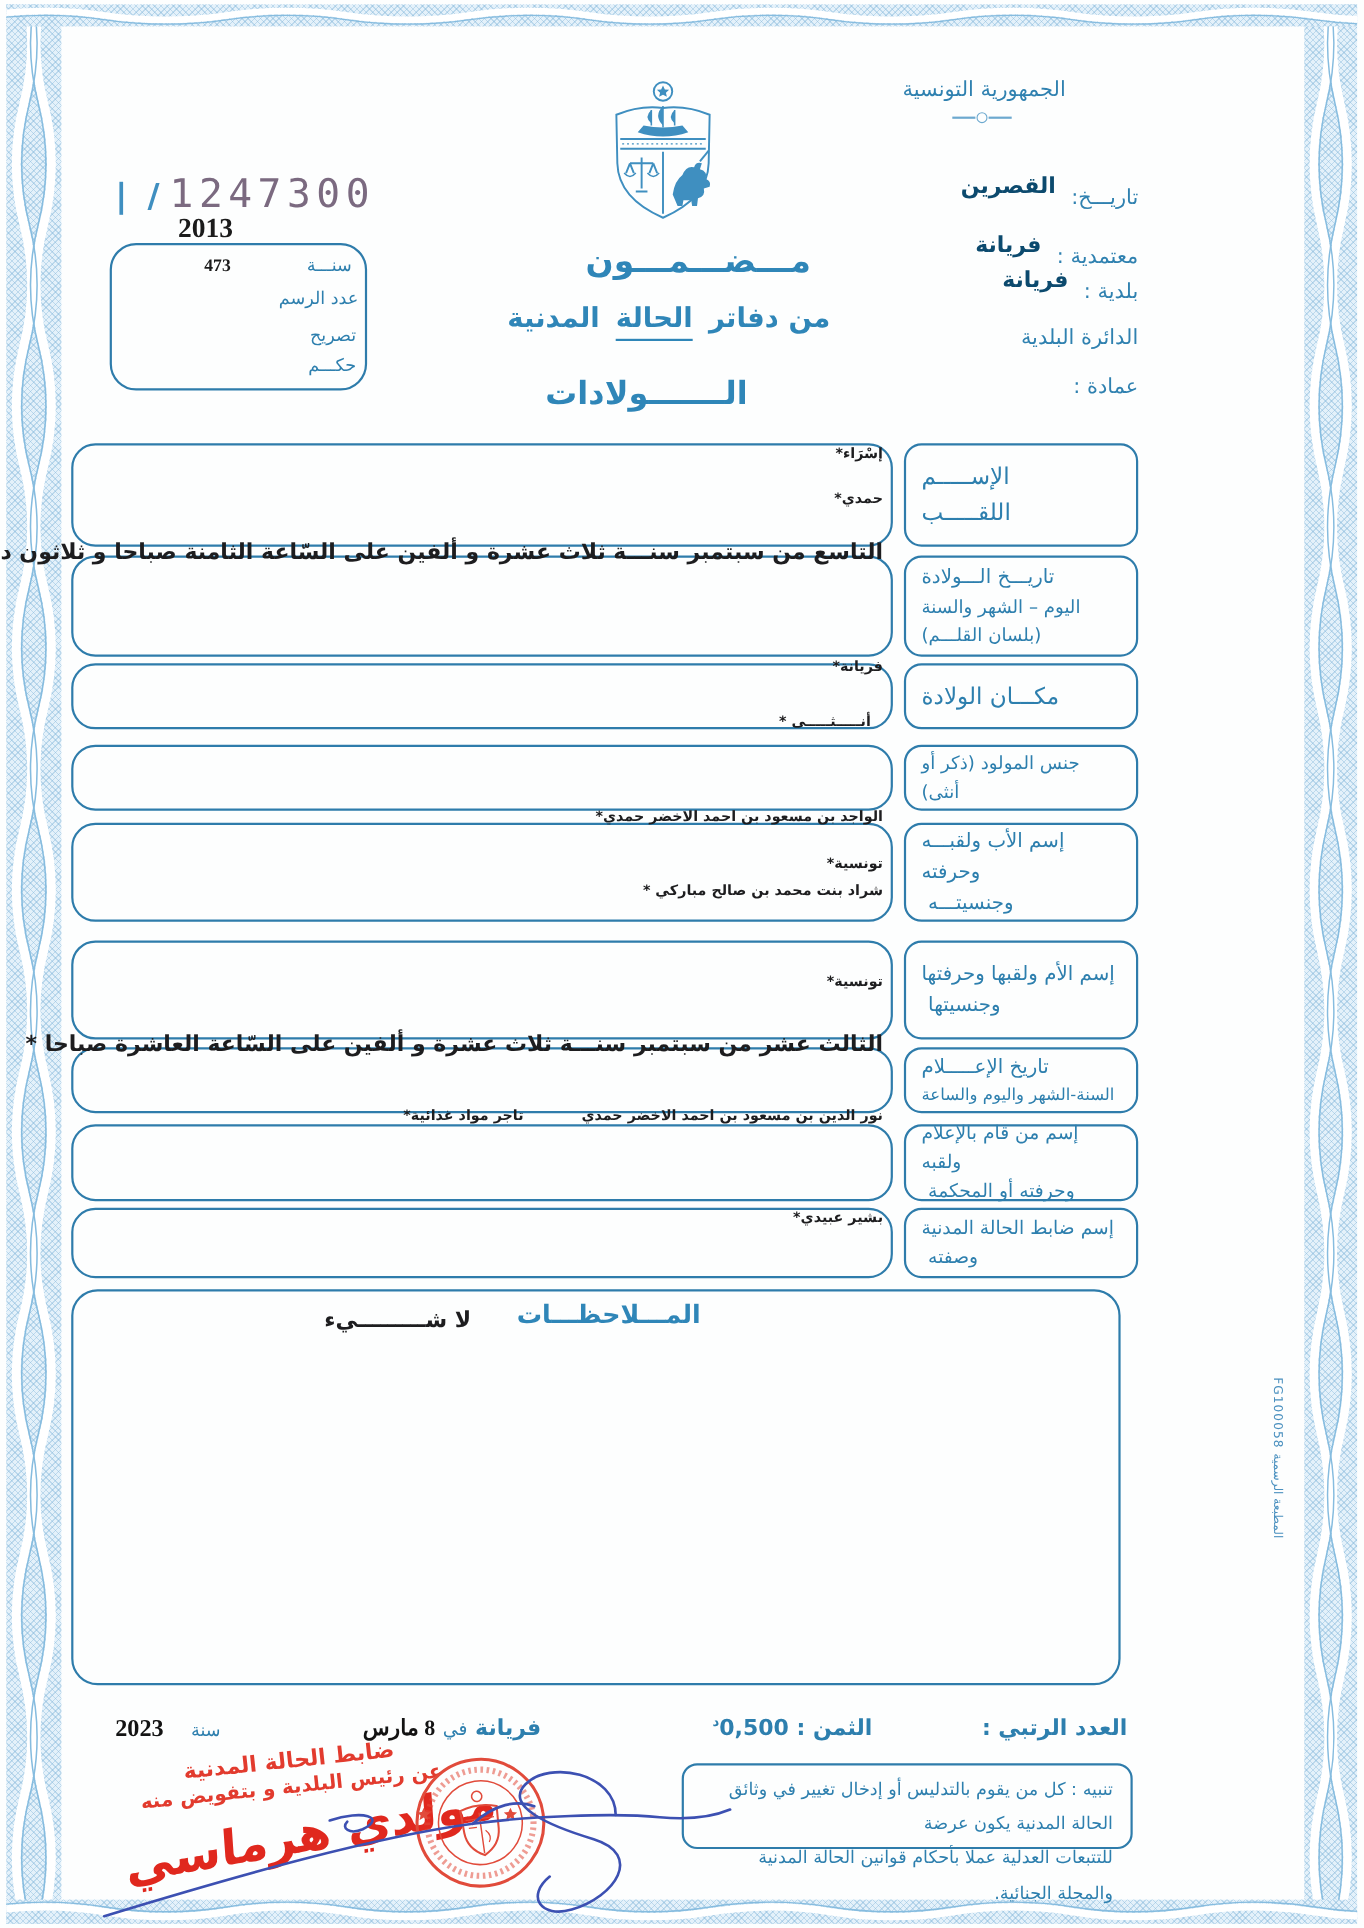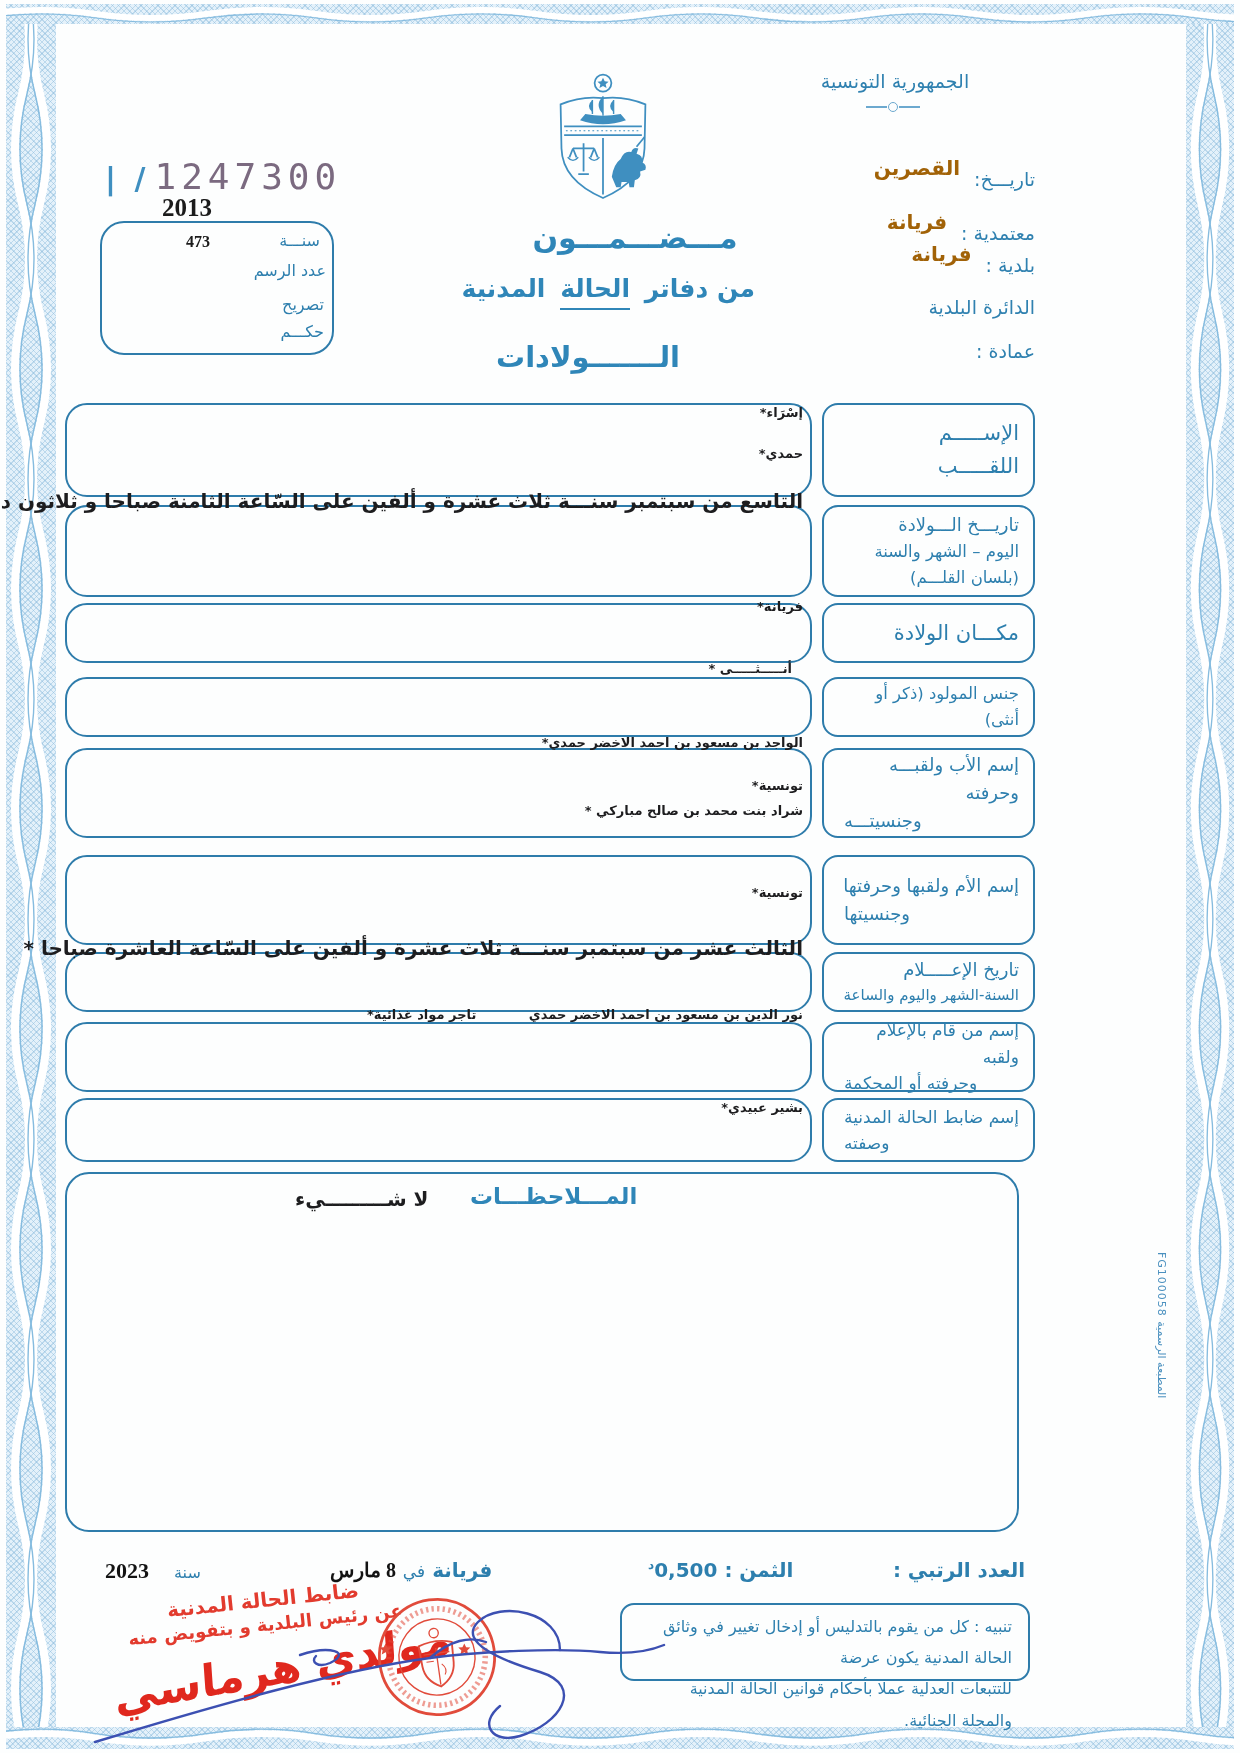--- a/index.html
+++ b/index.html
@@ -24,32 +24,32 @@
   .divider-o .o{width:8px;height:8px;border:1.5px solid #6ca9cf;border-radius:50%;margin:0 1px;}
   .serial{left:105px;top:156px;direction:ltr;white-space:nowrap;}
   .serial-pre{color:#3f8fc0;font-size:30px;font-weight:bold;letter-spacing:4px;}
   .serial-num{font-family:"DejaVu Sans Mono",monospace;font-size:36px;color:#7b6a80;letter-spacing:5px;}
   .serial-year{left:162px;top:194px;font-family:"Liberation Serif",serif;font-weight:bold;font-size:25px;color:#1b1b1b;}
   .fee-box{left:100px;top:221px;width:230px;height:130px;border:2.5px solid #2e7cab;border-radius:24px;background:transparent;}
   .fee-box span{position:absolute;color:#2d7fae;font-size:16px;white-space:nowrap;}
   .fee-val{font-family:"Liberation Serif",serif;font-weight:bold;font-size:21px;color:#1b1b1b !important;}
   .admin-line{right:205px;display:flex;align-items:flex-start;gap:14px;white-space:nowrap;}
   .alabel{color:#2f81b0;font-size:19px;}
-  .aval{font-weight:bold;color:#a16207;font-size:20px;transform:translateY(-12px);}
+  .aval{font-weight:bold;color:#0c4a6e;font-size:20px;transform:translateY(-12px);}
   
   .t1{left:520px;top:220px;width:230px;text-align:center;color:#2f86b8;font-size:30px;font-weight:bold;letter-spacing:2px;}
   .t2{left:462px;top:274px;width:296px;text-align:center;color:#2f86b8;font-size:25px;font-weight:bold;white-space:nowrap;}
   .t2 span{margin:0 3px;}
   .t2 .ul{border-bottom:2.5px solid #2f86b8;padding-bottom:5px;}
   .t3{left:478px;top:340px;width:220px;text-align:center;color:#2f86b8;font-size:29px;font-weight:bold;}
   
   .val-box{position:absolute;left:65px;width:747px;border:2px solid #2e7cab;border-radius:22px;box-sizing:border-box;}
   .lbl-box{position:absolute;left:822px;width:213px;border:2px solid #2e7cab;border-radius:16px;box-sizing:border-box;
            color:#2d7fae;display:flex;flex-direction:column;justify-content:center;padding:4px 14px;}
-  .lbl-box div{line-height:1.55;text-align:right;}
+  .lbl-box div{line-height:1.55;text-align:left;}
   .lbl-box .l2{text-align:left;padding-left:6px;}
   .hand{position:absolute;font-weight:bold;color:#1d1d1f;font-size:13px;white-space:nowrap;line-height:1;}
   .hand .gap{margin-right:48px;}
   .remarks-box{left:65px;top:1172px;width:950px;height:356px;border:2px solid #2e7cab;border-radius:24px;}
   .rem-title{left:470px;top:1183px;color:#2f86b8;font-size:23px;font-weight:bold;}
   .rem-val{left:295px;top:1187px;font-weight:bold;color:#1d1d1f;font-size:20px;}
   
   .foot{white-space:nowrap;font-weight:bold;color:#2d7fae;font-size:20px;}
   .blacknum{font-family:"Liberation Serif",serif;font-weight:bold;color:#131313;}
   .notice-box{left:620px;top:1603px;width:410px;height:78px;border:2px solid #2e7cab;border-radius:14px;
@@ -208,21 +208,21 @@
   </div>
   <div class="lbl-box" style="top:1098px;height:64px;font-size:17px;">
     <div>إسم ضابط الحالة المدنية</div>
     <div class="l2">وصفته</div>
   </div>
 
   <div class="hand" style="top:406px;right:437px;">إسْرَاء*</div>
   <div class="hand" style="top:447px;right:437px;">حمدي*</div>
   <div class="hand" style="top:491px;right:437px;font-size:20px;">التاسع من سبتمبر سنـــة ثلاث عشرة و ألفين على السّاعة الثامنة صباحا و ثلاثون دقيقة*</div>
   <div class="hand" style="top:600px;right:437px;">فريانة*</div>
-  <div class="hand" style="top:650px;right:448px;margin-top:12px;">أنـــــثـــــى *</div>
+  <div class="hand" style="top:650px;right:448px;">أنـــــثـــــى *</div>
   <div class="hand" style="top:736px;right:437px;">الواجد بن مسعود بن احمد الاخضر حمدي*</div>
   <div class="hand" style="top:779px;right:437px;">تونسية*</div>
   <div class="hand" style="top:804px;right:437px;">شراد بنت محمد بن صالح مباركي *</div>
   <div class="hand" style="top:886px;right:437px;">تونسية*</div>
   <div class="hand" style="top:938px;right:437px;font-size:20px;">الثالث عشر من سبتمبر سنـــة ثلاث عشرة و ألفين على السّاعة العاشرة صباحا *</div>
   <div class="hand" style="top:1008px;right:437px;">
     <span>نور الدين بن مسعود بن احمد الاخضر حمدي</span>
     <span class="gap">تاجر مواد غذائية*</span>
   </div>
   <div class="hand" style="top:1101px;right:437px;">بشير عبيدي*</div>

